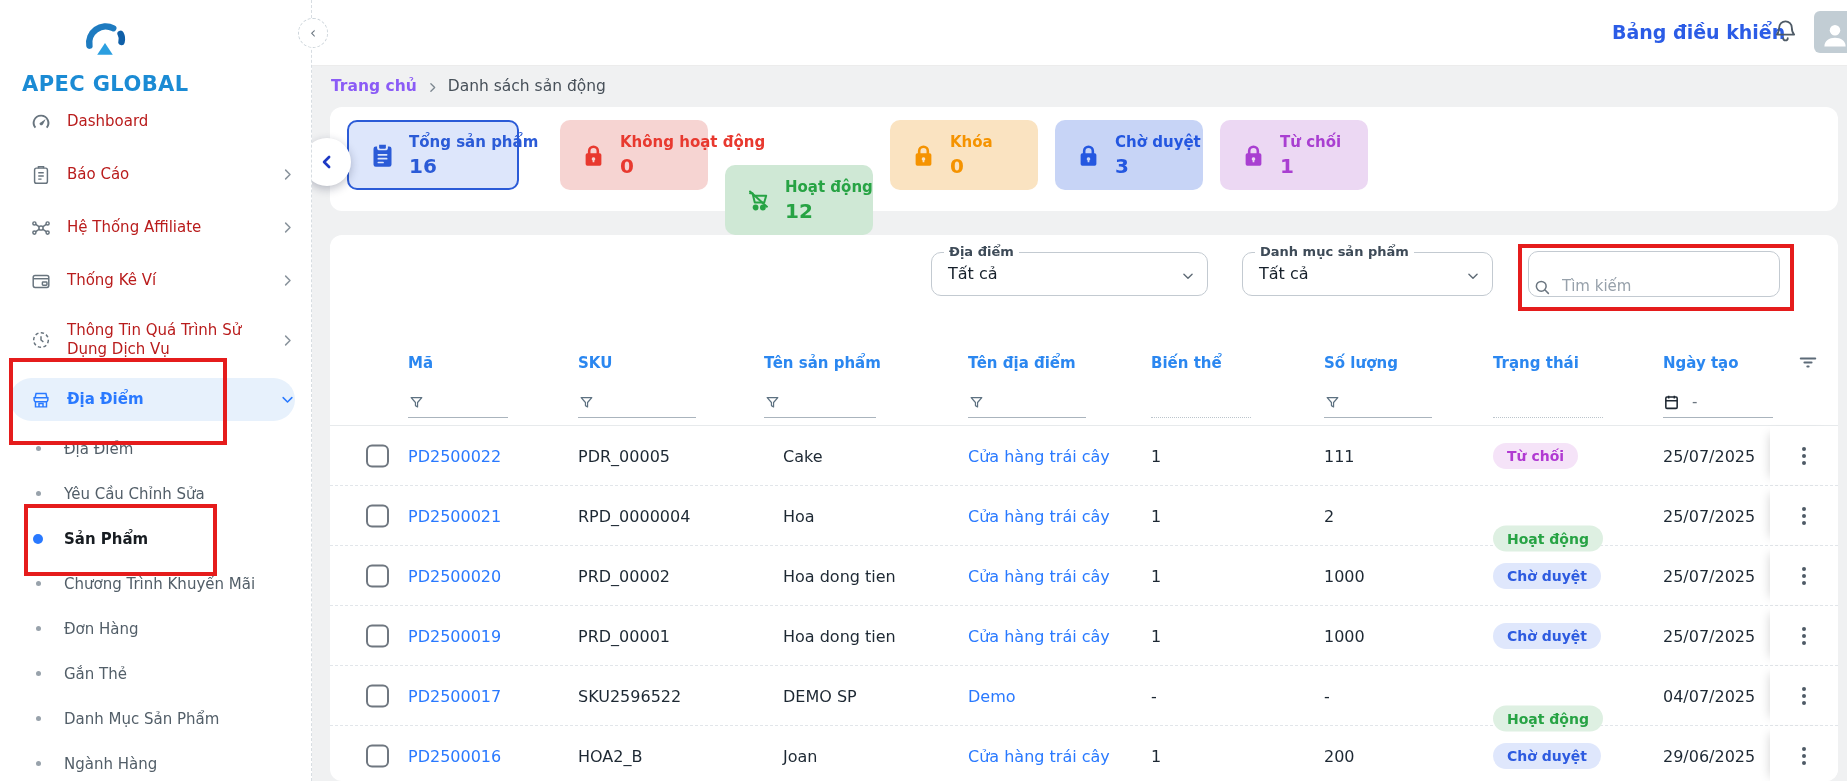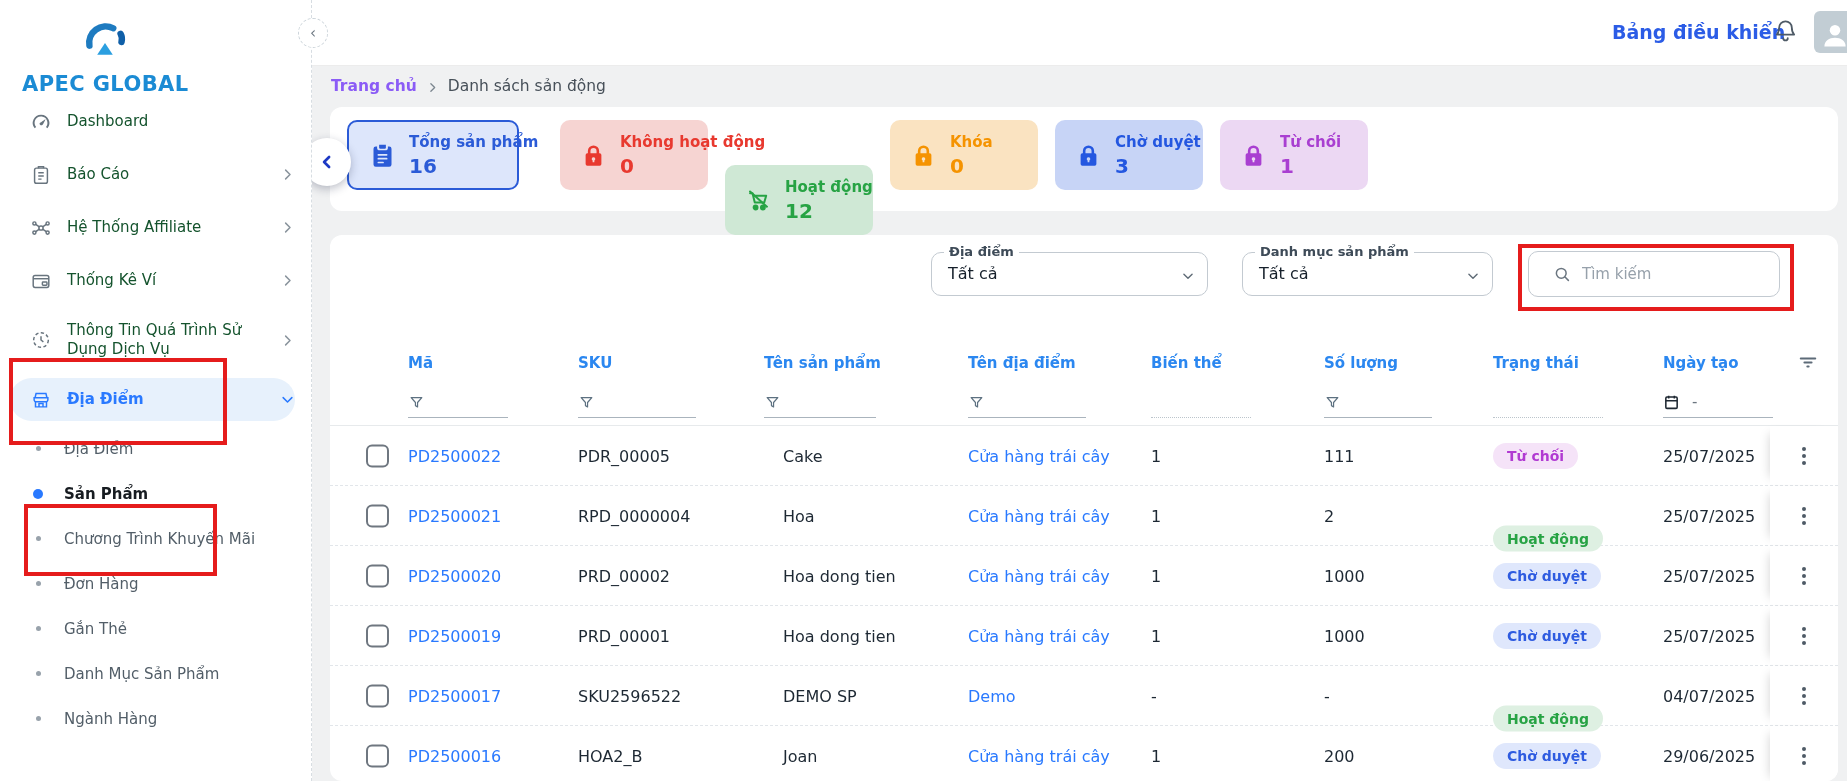--- a/index.html
+++ b/index.html
@@ -18,21 +18,21 @@
   
   .sidebar{position:absolute;left:0;top:0;width:312px;height:781px;background:#fff;border-right:1px dashed #d7dde2;z-index:5;box-sizing:border-box;}
   .brand{position:absolute;left:22px;top:20px;display:flex;align-items:center;gap:8px;flex-direction:column;}
   .brand svg{width:44px;height:44px;}
   .brand-name{font-size:21px;font-weight:bold;color:#1b8bd4;letter-spacing:.4px;}
   .menu{position:absolute;top:95px;left:0;right:0;}
   .menu-item{height:53px;display:flex;align-items:center;padding:0 16px 0 30px;cursor:pointer;position:relative;}
   .menu-item>*{position:relative;z-index:1;}
   .mi-icon{width:22px;height:22px;color:#68747e;margin-right:15px;flex:none;}
   .mi-icon svg{width:100%;height:100%;}
-  .mi-label{font-size:15px;color:#14532d;line-height:1.25;}
+  .mi-label{font-size:15px;color:#b91c1c;line-height:1.25;}
   .mi-trail{margin-left:auto;width:15px;height:15px;color:#8a949d;flex:none;}
   .mi-trail svg{width:100%;height:100%;}
   .menu-item.two-line{height:66px;}
   .menu-item.two-line .mi-label{width:188px;}
   .menu-item.active::before{content:"";position:absolute;left:10px;right:16px;top:5px;bottom:5px;background:#e7f1fc;border-radius:26px;z-index:0;}
   .menu-item.active .mi-label{color:#2979ff;font-weight:bold;}
   .menu-item.active .mi-icon,.menu-item.active .mi-trail{color:#2979ff;}
   .sub-item{height:45px;display:flex;align-items:center;padding-left:36px;cursor:pointer;}
   .dot{width:5px;height:5px;border-radius:50%;background:#98a2ab;margin-right:23px;flex:none;}
   .si-label{font-size:15px;color:#525e68;}
@@ -63,21 +63,21 @@
   .scroll-left svg{width:20px;height:20px;}
   
   .table-panel{position:absolute;left:330px;top:235px;width:1508px;height:546px;background:#fff;border-radius:12px;overflow:hidden;z-index:1;}
   .mui-field{position:absolute;height:44px;border:1px solid #c3cad1;border-radius:10px;background:#fff;box-sizing:border-box;cursor:pointer;}
   .mui-label{position:absolute;top:-9px;left:12px;background:#fff;padding:0 5px;font-size:13px;font-weight:600;color:#3e4b58;white-space:nowrap;}
   .mui-value{position:absolute;left:16px;top:11px;font-size:16px;color:#16202b;}
   .mui-chevron{position:absolute;right:12px;top:15px;width:14px;height:14px;color:#5f6b76;}
   .mui-chevron svg{width:100%;height:100%;}
   #field-location{left:601px;top:17px;width:277px;}
   #field-category{left:912px;top:17px;width:251px;}
-  .search-field{position:absolute;left:1198px;top:16px;width:252px;height:46px;border:1px solid #c3cad1;border-radius:10px;display:flex;align-items:center;padding:0 24px;gap:9px;box-sizing:border-box;background:#fff;}
+  .search-field{position:absolute;left:1198px;top:16px;width:252px;height:46px;border:1px solid #c3cad1;border-radius:10px;display:flex;align-items:flex-end;padding:0 4px;gap:9px;box-sizing:border-box;background:#fff;}
   .search-field .s-icon{width:18px;height:18px;color:#6b7680;flex:none;}
   .search-field .s-icon svg{width:100%;height:100%;}
   .search-input{border:none;outline:none;font-size:15px;color:#333;width:100%;background:transparent;font-family:inherit;}
   .search-input::placeholder{color:#97a1ab;}
   
   .th{position:absolute;top:118px;height:72px;}
   .th-label{font-size:15px;font-weight:bold;color:#2b87f0;white-space:nowrap;}
   .th-filter{position:absolute;top:34px;left:0;right:0;height:30px;border-bottom:1px solid #aab4bd;display:flex;align-items:center;gap:8px;cursor:pointer;}
   .th-filter.dotted{border-bottom:1px dotted #bcc5cc;}
   .f-icon{width:17px;height:17px;color:#5d7181;}
@@ -217,20 +217,24 @@
           </svg></span>
       </div>
     </div>
   <div class="submenu" style="position:absolute;top:426px;left:0;right:0;">
 
       <div class="sub-item">
         <span class="dot"></span>
         <span class="si-label">Địa Điểm</span>
       </div>
 
+      <div class="sub-item">
+        <span class="dot"></span>
+        <span class="si-label">Yêu Cầu Chỉnh Sửa</span>
+      </div>
 
       <div class="sub-item active">
         <span class="dot"></span>
         <span class="si-label">Sản Phẩm</span>
       </div>
 
       <div class="sub-item">
         <span class="dot"></span>
         <span class="si-label">Chương Trình Khuyến Mãi</span>
       </div>

